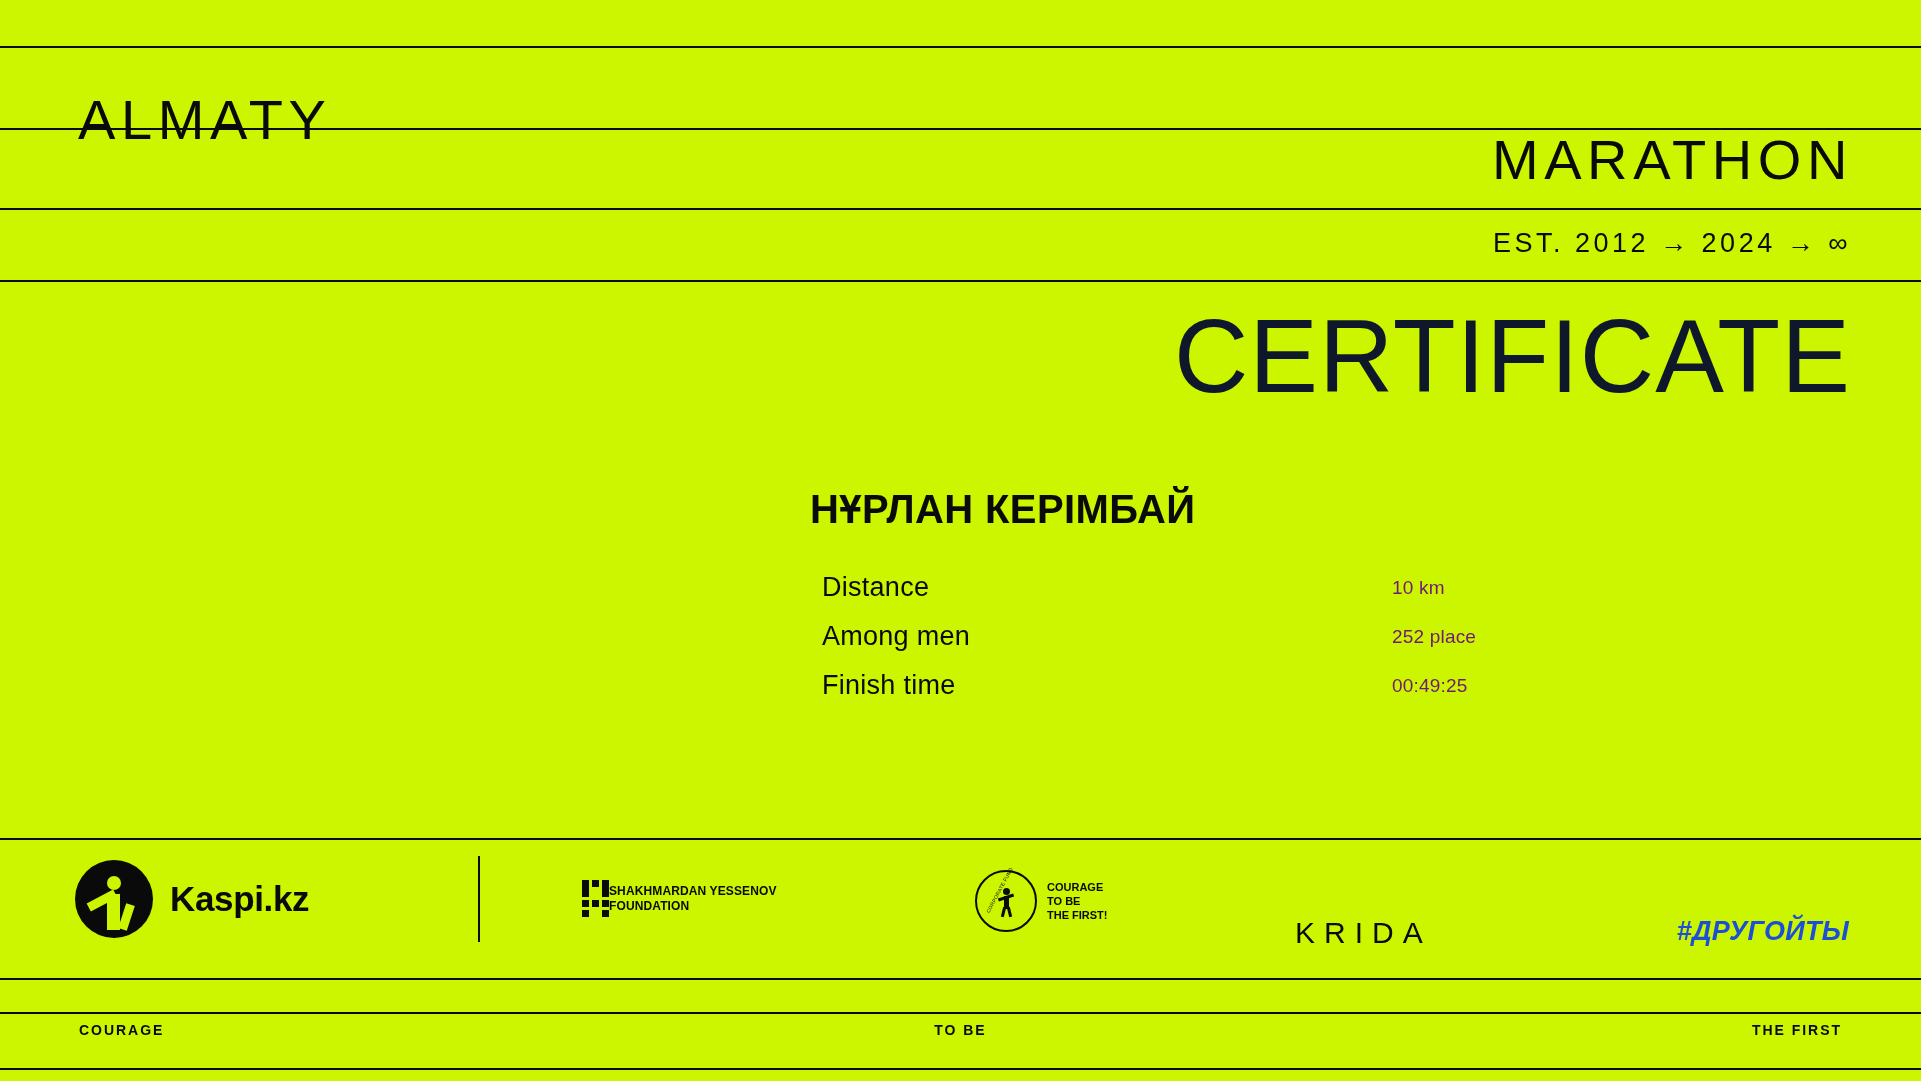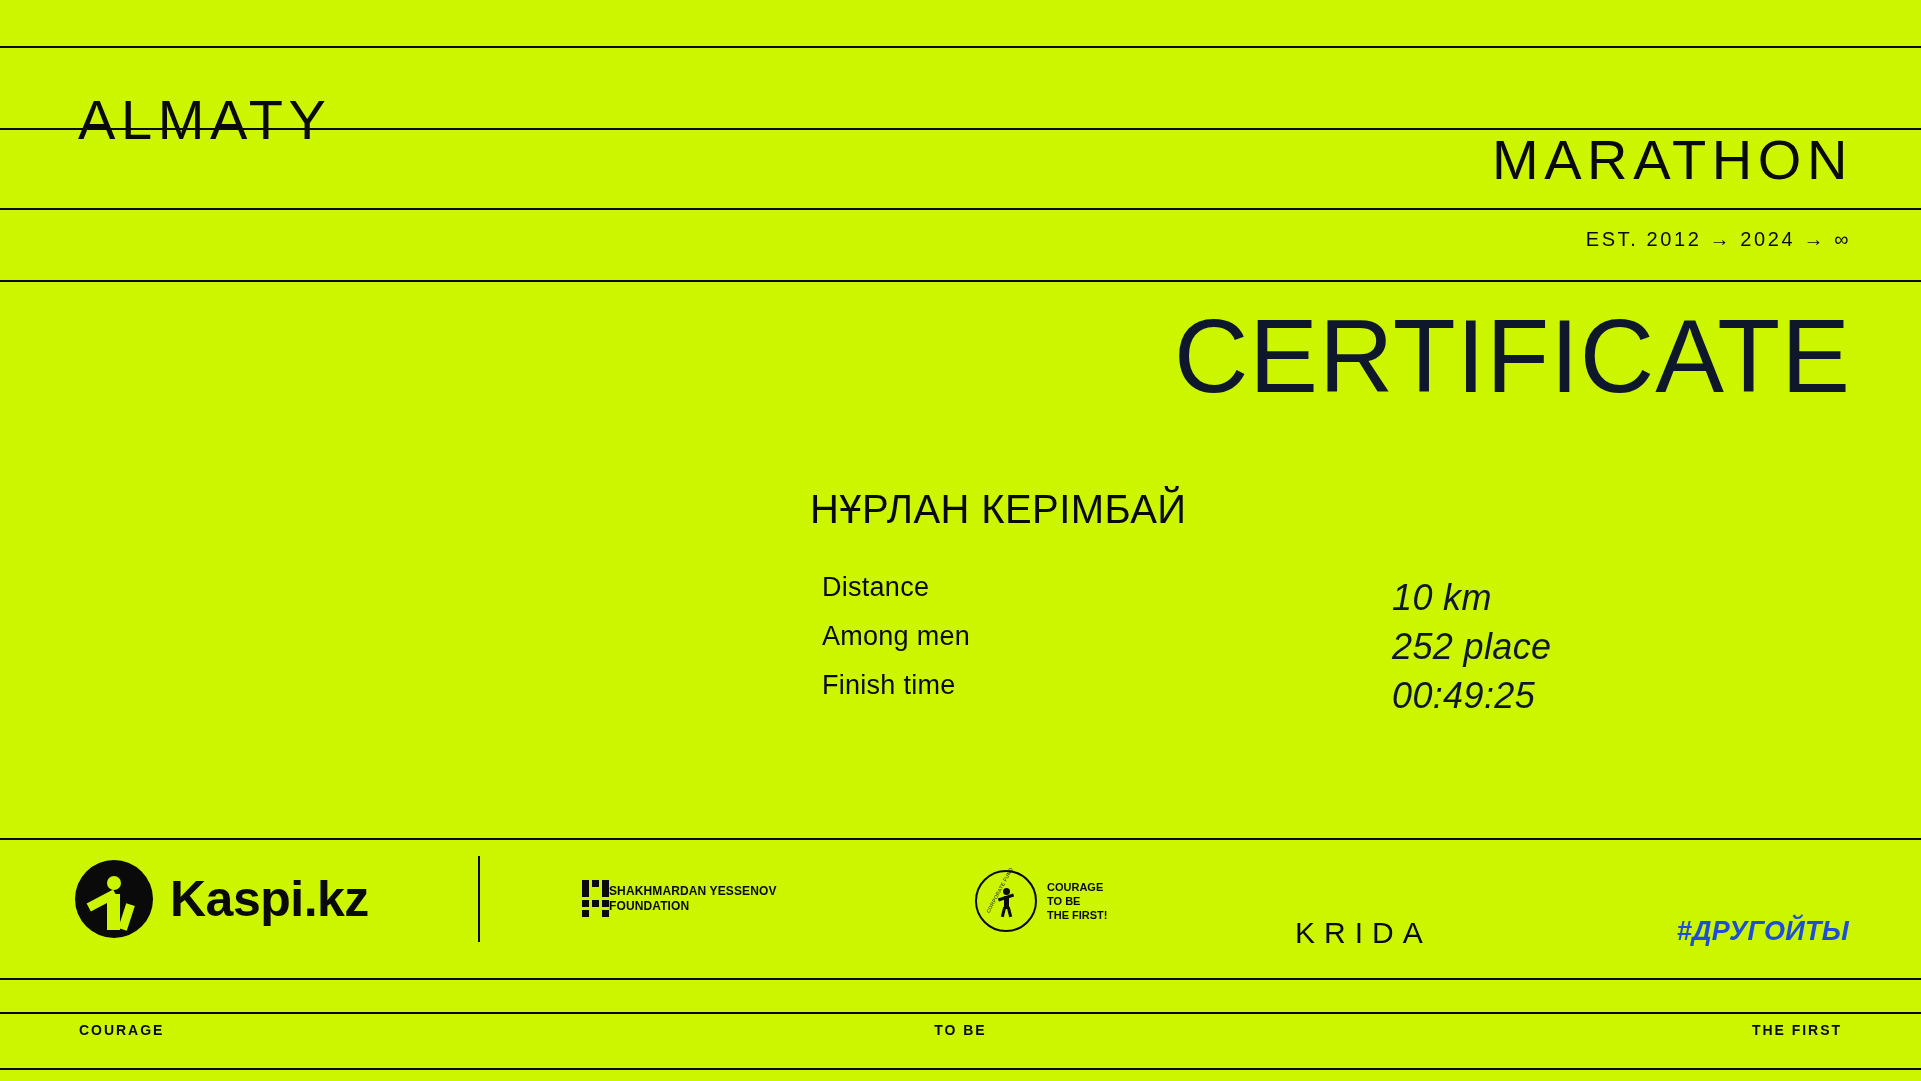--- a/index.html
+++ b/index.html
@@ -60,21 +60,21 @@
   .wordmark.marathon {
     right: 68px;
     top: 132px;
     font-size: 56px;
     font-weight: 500;
   }
   .est-line {
     position: absolute;
     right: 70px;
     top: 228px;
-    font-size: 20px;
+    font-size: 27px;
     letter-spacing: 0.13em;
     font-weight: 400;
     white-space: nowrap;
     color: #0a0a0a;
   }
 
   
   .cert-title {
     position: absolute;
     right: 70px;
@@ -86,21 +86,21 @@
     white-space: nowrap;
     color: #0f172a;
   }
 
   
   .participant-name {
     position: absolute;
     left: 810px;
     top: 487px;
     font-size: 40px;
-    font-weight: 400;
+    font-weight: 700;
     letter-spacing: 0.01em;
     white-space: nowrap;
     color: #0a0a0a;
   }
 
   
   .results {
     position: absolute;
     left: 810px;
     top: 572px;
@@ -117,25 +117,24 @@
     top: 0;
     font-size: 27px;
     letter-spacing: 0.01em;
     white-space: nowrap;
     color: #0a0a0a;
   }
   .result-value {
     position: absolute;
     left: 570px;
     top: 5px;
-    font-size: 36px;
-    letter-spacing: 0.01em;
-    white-space: nowrap;
-    color: #0f172a;
-    font-style: italic;
+    font-size: 19px;
+    letter-spacing: 0.01em;
+    white-space: nowrap;
+    color: #701a75;
   }
 
   
   .sponsors {
     position: absolute;
     left: 0;
     top: 838px;
     width: 1921px;
     height: 140px;
   }
@@ -177,21 +176,21 @@
     transform: rotate(-28deg);
   }
   .kaspi-badge .fig-leg {
     position: absolute;
     width: 9px; height: 26px;
     background: #ccf500;
     left: 47px; top: 44px;
     transform: rotate(18deg);
   }
   .kaspi-text {
-    font-size: 50px;
+    font-size: 35px;
     font-weight: 700;
     letter-spacing: -0.01em;
     color: #0a0a0a;
     white-space: nowrap;
     text-align: center;
   }
 
   .divider-v {
     position: absolute;
     left: 478px;

